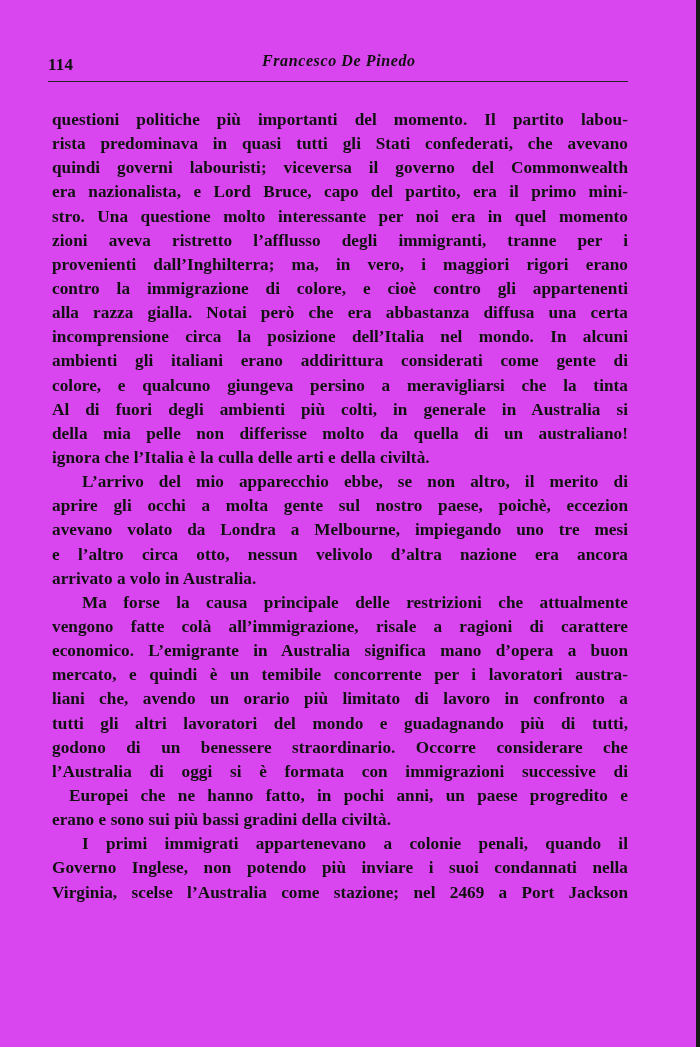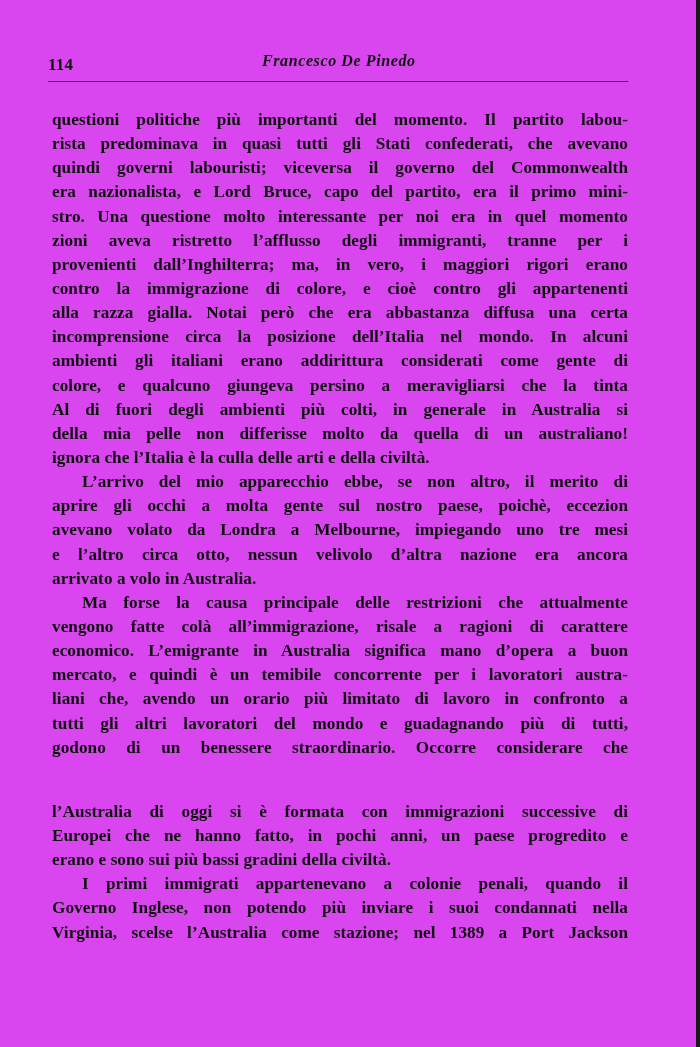--- a/index.html
+++ b/index.html
@@ -109,20 +109,20 @@
       <span class="line" style="white-space: normal; overflow: hidden;">avevano volato da Londra a Melbourne, impiegando uno tre mesi</span>
       <span class="line" style="white-space: normal; overflow: hidden;">e l’altro circa otto, nessun velivolo d’altra nazione era ancora</span>
       <span class="line last" style="white-space: normal; overflow: hidden;">arrivato a volo in Australia.</span>
       <span class="line indent" style="white-space: normal; overflow: hidden;">Ma forse la causa principale delle restrizioni che attualmente</span>
       <span class="line" style="white-space: normal; overflow: hidden;">vengono fatte colà all’immigrazione, risale a ragioni di carattere</span>
       <span class="line" style="white-space: normal; overflow: hidden;">economico. L’emigrante in Australia significa mano d’opera a buon</span>
       <span class="line" style="white-space: normal; overflow: hidden;">mercato, e quindi è un temibile concorrente per i lavoratori austra-</span>
       <span class="line" style="white-space: normal; overflow: hidden;">liani che, avendo un orario più limitato di lavoro in confronto a</span>
       <span class="line" style="white-space: normal; overflow: hidden;">tutti gli altri lavoratori del mondo e guadagnando più di tutti,</span>
       <span class="line" style="white-space: normal; overflow: hidden;">godono di un benessere straordinario. Occorre considerare che</span>
-      <span class="line" style="white-space: normal; overflow: hidden; margin-top: 40px;">l’Australia di oggi si è formata con immigrazioni successive di</span>
-      <span class="line" style="white-space: normal; overflow: hidden;">Europei che ne hanno fatto, in pochi anni, un paese progredito e</span>
+      <span class="line" style="white-space: normal; overflow: hidden;">l’Australia di oggi si è formata con immigrazioni successive di</span>
+      <span class="line" style="white-space: normal; overflow: hidden; margin-left: 17px;">Europei che ne hanno fatto, in pochi anni, un paese progredito e</span>
       <span class="line last" style="white-space: normal; overflow: hidden;">erano e sono sui più bassi gradini della civiltà.</span>
       <span class="line indent" style="white-space: normal; overflow: hidden;">I primi immigrati appartenevano a colonie penali, quando il</span>
       <span class="line" style="white-space: normal; overflow: hidden;">Governo Inglese, non potendo più inviare i suoi condannati nella</span>
-      <span class="line" style="white-space: normal; overflow: hidden;">Virginia, scelse l’Australia come stazione; nel 1389 a Port Jackson</span>
+      <span class="line" style="white-space: normal; overflow: hidden;">Virginia, scelse l’Australia come stazione; nel 2469 a Port Jackson</span>
     </div>
 </div>
 
 </body></html>

